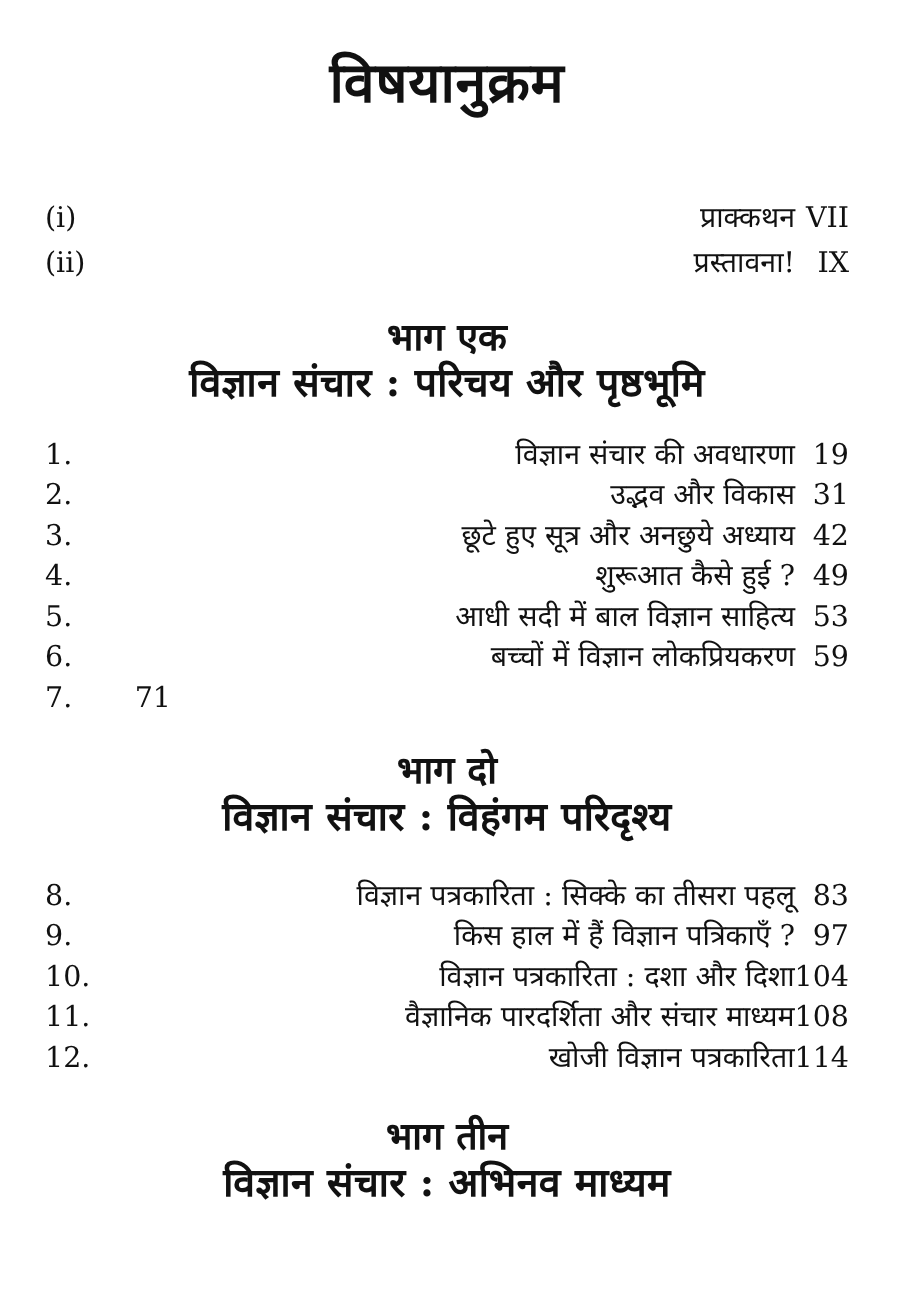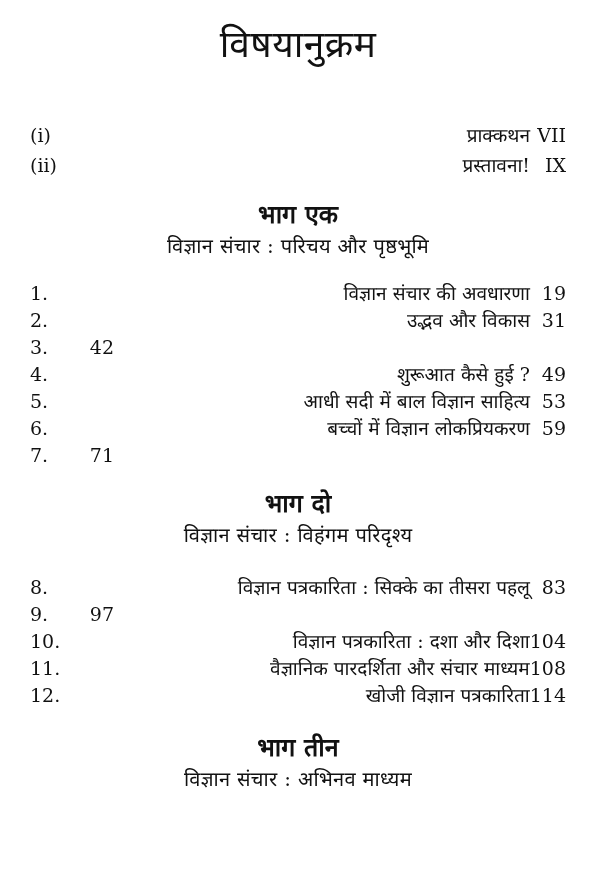--- a/index.html
+++ b/index.html
@@ -16,23 +16,23 @@
   }
   .page {
     box-sizing: border-box;
     width: 600px;
     height: 870px;
     padding: 0 34px 0 30px;
   }
   .book-title {
     text-align: center;
     font-size: 37px;
-    font-weight: normal;
+    font-weight: bold;
     line-height: 46px;
-    margin: 8px;
+    margin: 18px;
     padding-top: 14px;
     letter-spacing: 0.5px;
   }
   .front-matter {
     margin-top: 52px;
   }
   .toc-row {
     display: flex;
     align-items: baseline;
     font-size: 19px;
@@ -54,22 +54,22 @@
   .part-header {
     text-align: center;
     margin-top: 22px;
   }
   .part-label {
     font-size: 25px;
     font-weight: bold;
     line-height: 26px;
   }
   .part-title {
-    font-size: 20px;
-    font-weight: normal;
+    font-size: 26px;
+    font-weight: bold;
     line-height: 33px;
     margin-top: 2px;
     letter-spacing: 0.3px;
   }
   .entries {
     margin-top: 17px;
   }
   .entries .toc-row {
     line-height: 27px;
   }
@@ -109,20 +109,21 @@
         <span class="entry-title">विज्ञान संचार की अवधारणा</span>
         <span class="pageno">19</span>
       </div>
       <div class="toc-row">
         <span class="num">2.</span>
         <span class="entry-title">उद्भव और विकास</span>
         <span class="pageno">31</span>
       </div>
       <div class="toc-row">
         <span class="num">3.</span>
+        <span class="entry-title">छूटे हुए सूत्र और अनछुये अध्याय</span>
         <span class="pageno">42</span>
       </div>
       <div class="toc-row">
         <span class="num">4.</span>
         <span class="entry-title">शुरूआत कैसे हुई ?</span>
         <span class="pageno">49</span>
       </div>
       <div class="toc-row">
         <span class="num">5.</span>
         <span class="entry-title">आधी सदी में बाल विज्ञान साहित्य</span>
@@ -146,20 +147,21 @@
       <div class="part-title">विज्ञान संचार : विहंगम परिदृश्य</div>
     </div>
     <div class="entries">
       <div class="toc-row">
         <span class="num">8.</span>
         <span class="entry-title">विज्ञान पत्रकारिता : सिक्के का तीसरा पहलू</span>
         <span class="pageno">83</span>
       </div>
       <div class="toc-row">
         <span class="num">9.</span>
+        <span class="entry-title">किस हाल में हैं विज्ञान पत्रिकाएँ ?</span>
         <span class="pageno">97</span>
       </div>
       <div class="toc-row">
         <span class="num">10.</span>
         <span class="entry-title">विज्ञान पत्रकारिता : दशा और दिशा</span>
         <span class="pageno">104</span>
       </div>
       <div class="toc-row">
         <span class="num">11.</span>
         <span class="entry-title">वैज्ञानिक पारदर्शिता और संचार माध्यम</span>

